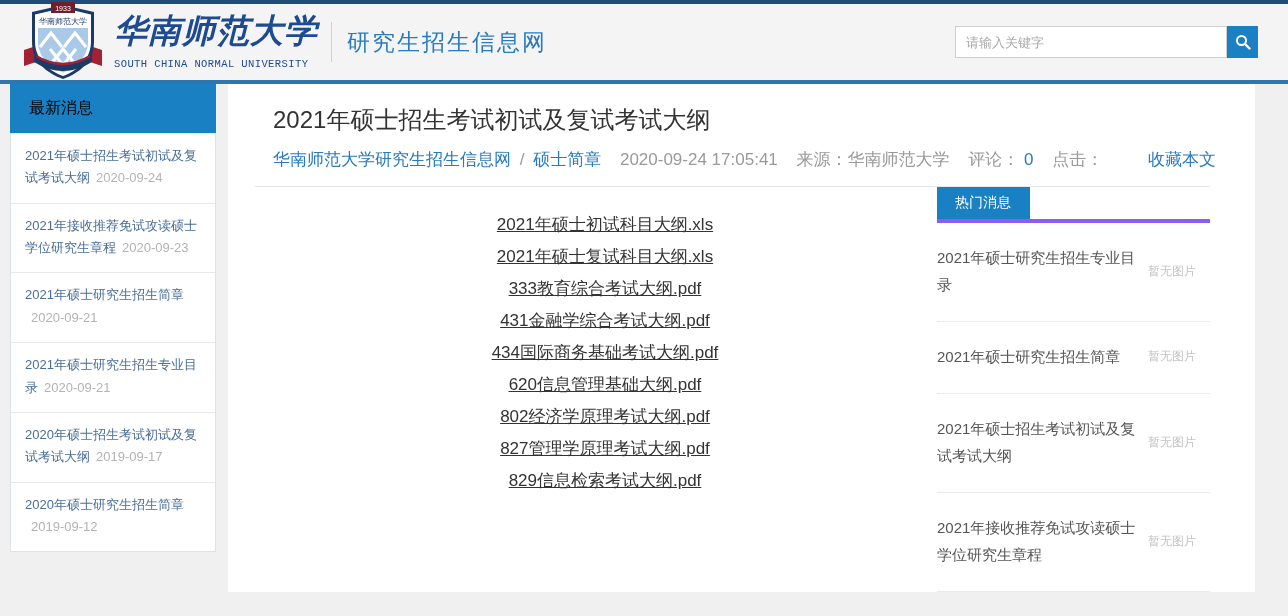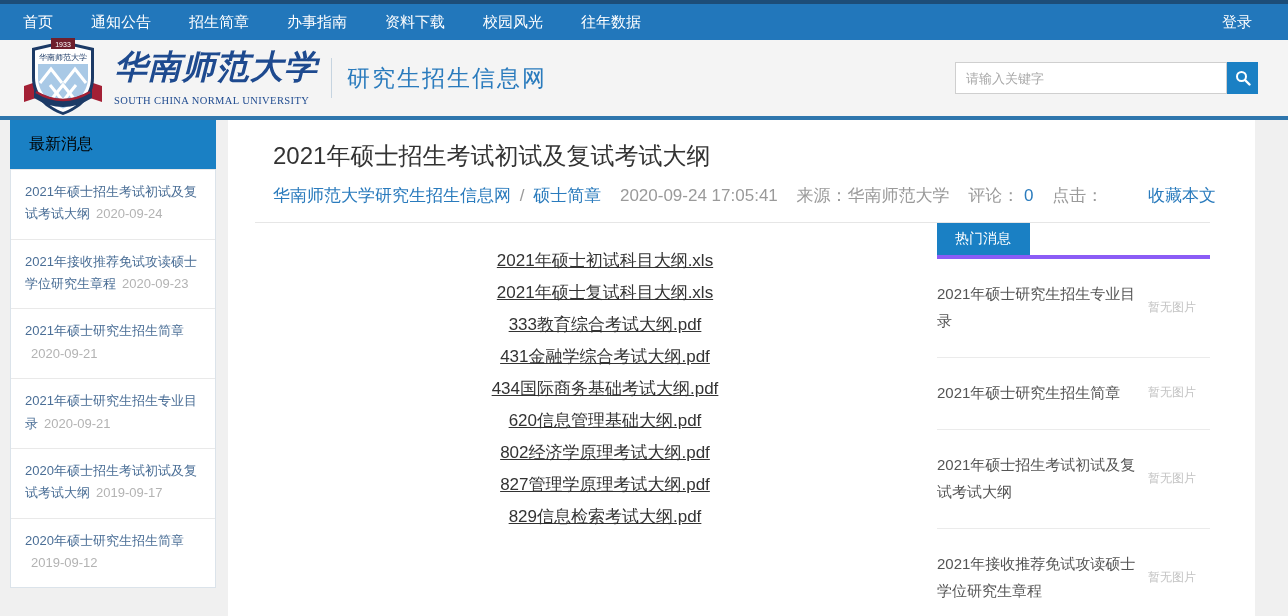--- a/index.html
+++ b/index.html
@@ -11,21 +11,21 @@
   .topstrip { height:4px; background:#1d4d78; }
   .navbar { height:36px; background:#2277bb; display:flex; align-items:center; padding:0 10px; }
   .nav-item { color:#fff; font-size:15px; padding:0 13px; margin-right:12px; cursor:pointer; white-space:nowrap; }
   .nav-login { margin-left:auto; color:#fff; font-size:15px; padding-right:26px; cursor:pointer; }
 
   
   .header { height:76px; background:#f4f4f4; display:flex; align-items:center; padding:0 30px 0 20px; }
   .logo-svg { display:block; }
   .logo-text { margin-left:8px; line-height:1.05; }
   .logo-cn { font-family:"DejaVu Serif", serif; font-style:italic; font-weight:bold; font-size:33px; color:#1e4a8f; letter-spacing:1px; }
-  .logo-en { font-family:Liberation Serif, serif; font-size:10.5px; color:#1e4a8f; letter-spacing:0.4px; margin-top:10px; }
+  .logo-en { font-family:Liberation Mono, monospace; font-size:10.5px; color:#1e4a8f; letter-spacing:0.4px; margin-top:10px; }
   .v-divider { width:1px; height:40px; background:#c6d4e0; margin:0 15px 0 13px; }
   .site-name { font-size:23px; color:#2a7bbd; letter-spacing:2px; white-space:nowrap; }
   .search { margin-left:auto; display:flex; align-items:center; }
   .search input { width:272px; height:32px; border:1px solid #cfcfcf; padding:15px 10px; font-size:13px; color:#666; background:#fff; outline:none; font-family:"Liberation Sans", sans-serif; }
   .search input::placeholder { color:#a9a9a9; }
   .search-btn { width:31px; height:32px; background:#1a80c4; border:none; display:flex; align-items:center; justify-content:center; cursor:pointer; padding:0; }
   .blueline { height:4px; background:#2f76ad; }
 
   
   .main { position:relative; height:478px; }
@@ -61,30 +61,20 @@
   .hot-item { display:flex; align-items:center; padding:21px 0 23px; border-bottom:1px solid #ebebeb; cursor:pointer; }
   .hot-title { flex:1; font-size:15px; color:#555; line-height:27px; padding-right:12px; }
   .hot-noimg { font-size:12px; color:#c3c3c3; white-space:nowrap; padding-right:14px; }
 </style>
 </head>
 <body>
 
 <div class="page">
 
   <div class="topstrip"></div>
-  <div class="navbar">
-    <div class="nav-item">首页</div>
-    <div class="nav-item">通知公告</div>
-    <div class="nav-item">招生简章</div>
-    <div class="nav-item">办事指南</div>
-    <div class="nav-item">资料下载</div>
-    <div class="nav-item">校园风光</div>
-    <div class="nav-item">往年数据</div>
-    <div class="nav-login">登录</div>
-  </div>
 
   <div class="header">
     <svg class="logo-svg" width="86" height="80" viewBox="0 0 86 80">
 
       <polygon points="4,48 16,44 16,60 4,64" fill="#a32035"></polygon>
       <polygon points="82,48 70,44 70,60 82,64" fill="#a32035"></polygon>
 
       <path d="M43 3 L74 10 V40 C74 59 60 71 43 77 C26 71 12 59 12 40 V10 Z" fill="#1c3a66"></path>
       <path d="M43 6 L71 12.5 V39.5 C71 57 58 68.5 43 74 C28 68.5 15 57 15 39.5 V12.5 Z" fill="#ffffff"></path>
 

